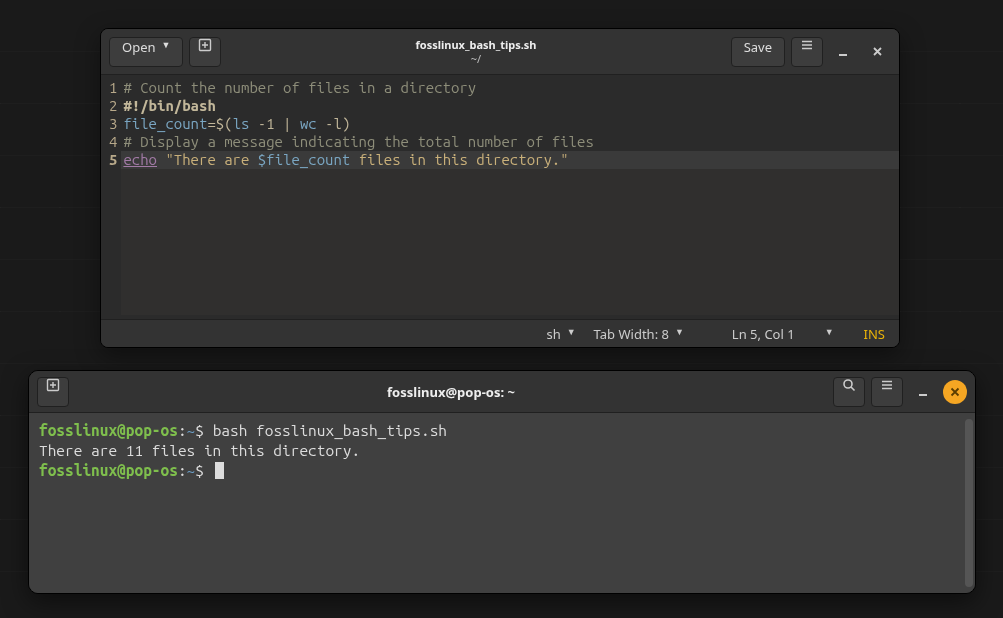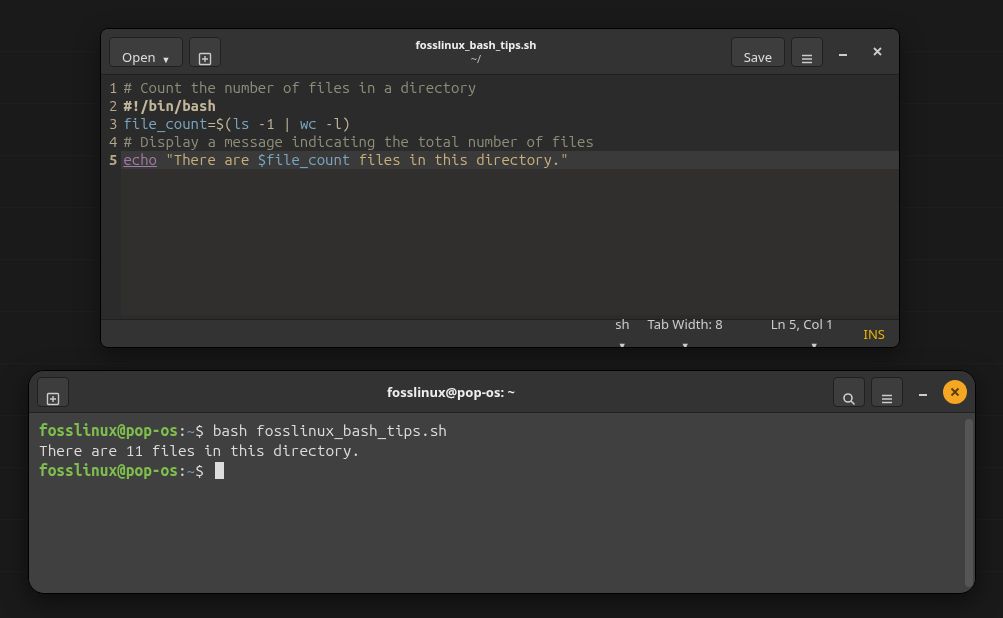--- a/index.html
+++ b/index.html
@@ -40,21 +40,21 @@
     gap: 6px;
     border-bottom:1px solid #202020;
   }
   .hdr-btn {
     background: #3d3d3d;
     border: 1px solid #202020;
     color: #ddd;
     height: 30px;
     border-radius: 4px;
     display: flex;
-    align-items: flex-end;
+    align-items: flex-start;
     justify-content: center;
     padding: 0 12px;
     font-size: 13px;
     cursor: pointer;
   }
   .hdr-btn.icon { padding: 0 8px; width:32px; }
   .hdr-btn .chev { margin-left:6px; font-size:9px; }
   .editor-title {
     flex: 1;
     text-align: center;
@@ -113,31 +113,31 @@
     background: #333333;
     border-top:1px solid #202020;
     display:flex;
     align-items:center;
     color:#ccc;
     font-size:13px;
     padding: 0 14px;
     gap: 18px;
   }
   .editor-status .spacer { flex:1; }
-  .status-item { display:flex; align-items:center; gap:6px; cursor:pointer;flex-direction:column;}
+  .status-item { display:flex; gap:6px; cursor:pointer;}
   .status-item .chev { font-size:9px; }
   .status-ins { color:#eab308; }
 
   
   .term-window {
     position:absolute;
     left: 28px; top: 370px;
     width: 948px;
     background:#2b2b2b;
-    border-radius:16px;
+    border-radius:10px;
     overflow:hidden;
     box-shadow: 0 8px 24px rgba(0,0,0,0.5);
     border:1px solid #000;
   }
   .term-header {
     height:42px;
     background:#333333;
     display:flex; align-items:center;
     padding:0 8px; gap:6px;
     border-bottom:1px solid #202020;

